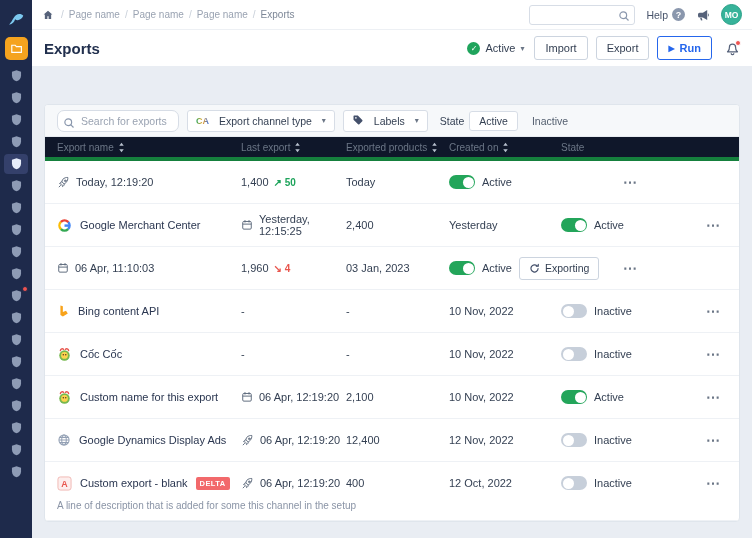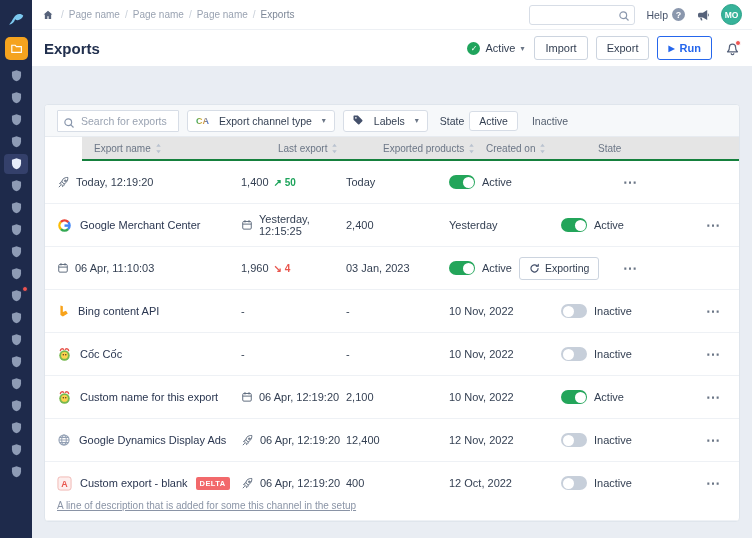--- a/index.html
+++ b/index.html
@@ -55,36 +55,36 @@
   .tabs { height:27px; background:#fff; border-bottom:1px solid #e3e8ee; display:flex; gap:18px; padding:0 14px; }
   .tab { font-size:11px; color:#6b7686; display:flex; align-items:center; height:27px; border-bottom:2px solid transparent; cursor:pointer; }
   .tab.active { color:#2566ec; border-bottom-color:#2566ec; font-weight:bold; }
 
   .content { position:absolute; top:94px; left:0; right:0; bottom:0; background:#e9edf3; padding:10px 12px; }
   .card { background:#fff; border:1px solid #dfe5ec; border-radius:4px; overflow:hidden; }
 
   
   .filterbar { height:32px; background:#f6f8fa; border-bottom:1px solid #e7ebf0; display:flex; align-items:center; gap:8px; padding:0 12px; }
   .f-search { position:relative; }
-  .f-search input { width:122px; height:22px; border:1px solid #d7dde6; border-radius:1px; padding:0 6px 0 23px;
+  .f-search input { width:122px; height:22px; border:1px solid #d7dde6; border-radius:7px; padding:0 6px 0 23px;
     font-size:10.5px; background:#fff; outline:none; color:#333f52; font-family:inherit; }
   .f-search input::placeholder { color:#9aa3b2; }
   .fs-icon { position:absolute; left:6px; top:5px; }
   .dropdown { height:22px; background:#fff; border:1px solid #d7dde6; border-radius:3px; display:flex; align-items:center;
     gap:10px; padding:0 8px; font-size:10.5px; color:#333f52; cursor:pointer; }
   .ca-icon { font-size:9px; font-weight:bold; background:linear-gradient(90deg,#1fa45c,#f5a31f,#2566ec);
     -webkit-background-clip:text; background-clip:text; color:transparent; }
   .state-group { display:flex; align-items:center; gap:5px; font-size:10.5px; color:#333f52; margin-left:4px; }
   .state-pill { padding:3px 9px; border-radius:3px; cursor:pointer; }
   .state-pill.selected { background:#fff; border:1px solid #d7dde6; }
   .state-pill.unselected { color:#556070; }
 
   
   .thead, .row { display:grid; grid-template-columns:184px 105px 103px 112px 1fr 28px; padding:0 12px; align-items:center; }
-  .thead { height:24px; background:#e5e5e5; border-bottom:2px solid #15803d;margin-left:37px; }
+  .thead { height:24px; background:#0f172a; border-bottom:4px solid #15803d; }
   .th { display:flex; align-items:center; gap:4px; font-size:10px; color:#6b7686; cursor:pointer; }
   .rowwrap { border-bottom:1px solid #eef1f5; }
   .row { min-height:42px; font-size:11px; color:#333f52; }
   .name-cell { display:flex; align-items:center; gap:8px; color:#2a3650; padding-right:10px; }
   .chicon { display:flex; flex:none; }
   .badge-delta { background:#f2696b; color:#fff; font-size:7.5px; font-weight:bold; padding:2px 4px; border-radius:2px;
     letter-spacing:.4px; flex:none; }
   .last-cell { display:flex; align-items:center; gap:6px; }
   .cicon { display:flex; }
   .prod-cell { display:flex; align-items:center; gap:5px; }
@@ -95,21 +95,21 @@
   .toggle { width:26px; height:14px; border-radius:7px; position:relative; cursor:pointer; flex:none; }
   .toggle.on { background:#23a55a; }
   .toggle.off { background:#c7cfda; }
   .toggle .knob { position:absolute; top:1.5px; width:11px; height:11px; border-radius:50%; background:#fff; }
   .toggle.on .knob { right:1.5px; }
   .toggle.off .knob { left:1.5px; }
   .exporting-btn { margin-left:auto; margin-right:10px; height:23px; display:flex; align-items:center; gap:5px;
     border:1px solid #ccd4df; border-radius:3px; background:#fff; padding:0 9px; font-size:10.5px; color:#333f52;
     cursor:pointer; font-family:inherit; }
   .menu-btn { color:#6b7686; font-size:14px; font-weight:bold; cursor:pointer; text-align:center; }
-  .desc { font-size:10px; color:#8a94a6; padding:0 8px 9px 12px; margin-top:-4px;text-decoration:underline; }
+  .desc { font-size:10px; color:#8a94a6; padding:0 8px 9px 12px; margin-top:-4px; }
 </style>
 </head>
 <body>
 
 <div id="app">
 
   <aside class="sidebar">
     <div class="sb-logo">
       <svg width="19" height="19" viewBox="0 0 16 16">
           <path d="M1.8 13.2C4.6 12.8 6.2 11 6.8 8.6c1.8 1.6 5.4.8 6.9-2.9-1.2-1.5-4.2-2-6.2-.4C5.3 7 5 9.6 1.8 13.2z" fill="#7cc8ef"></path>

